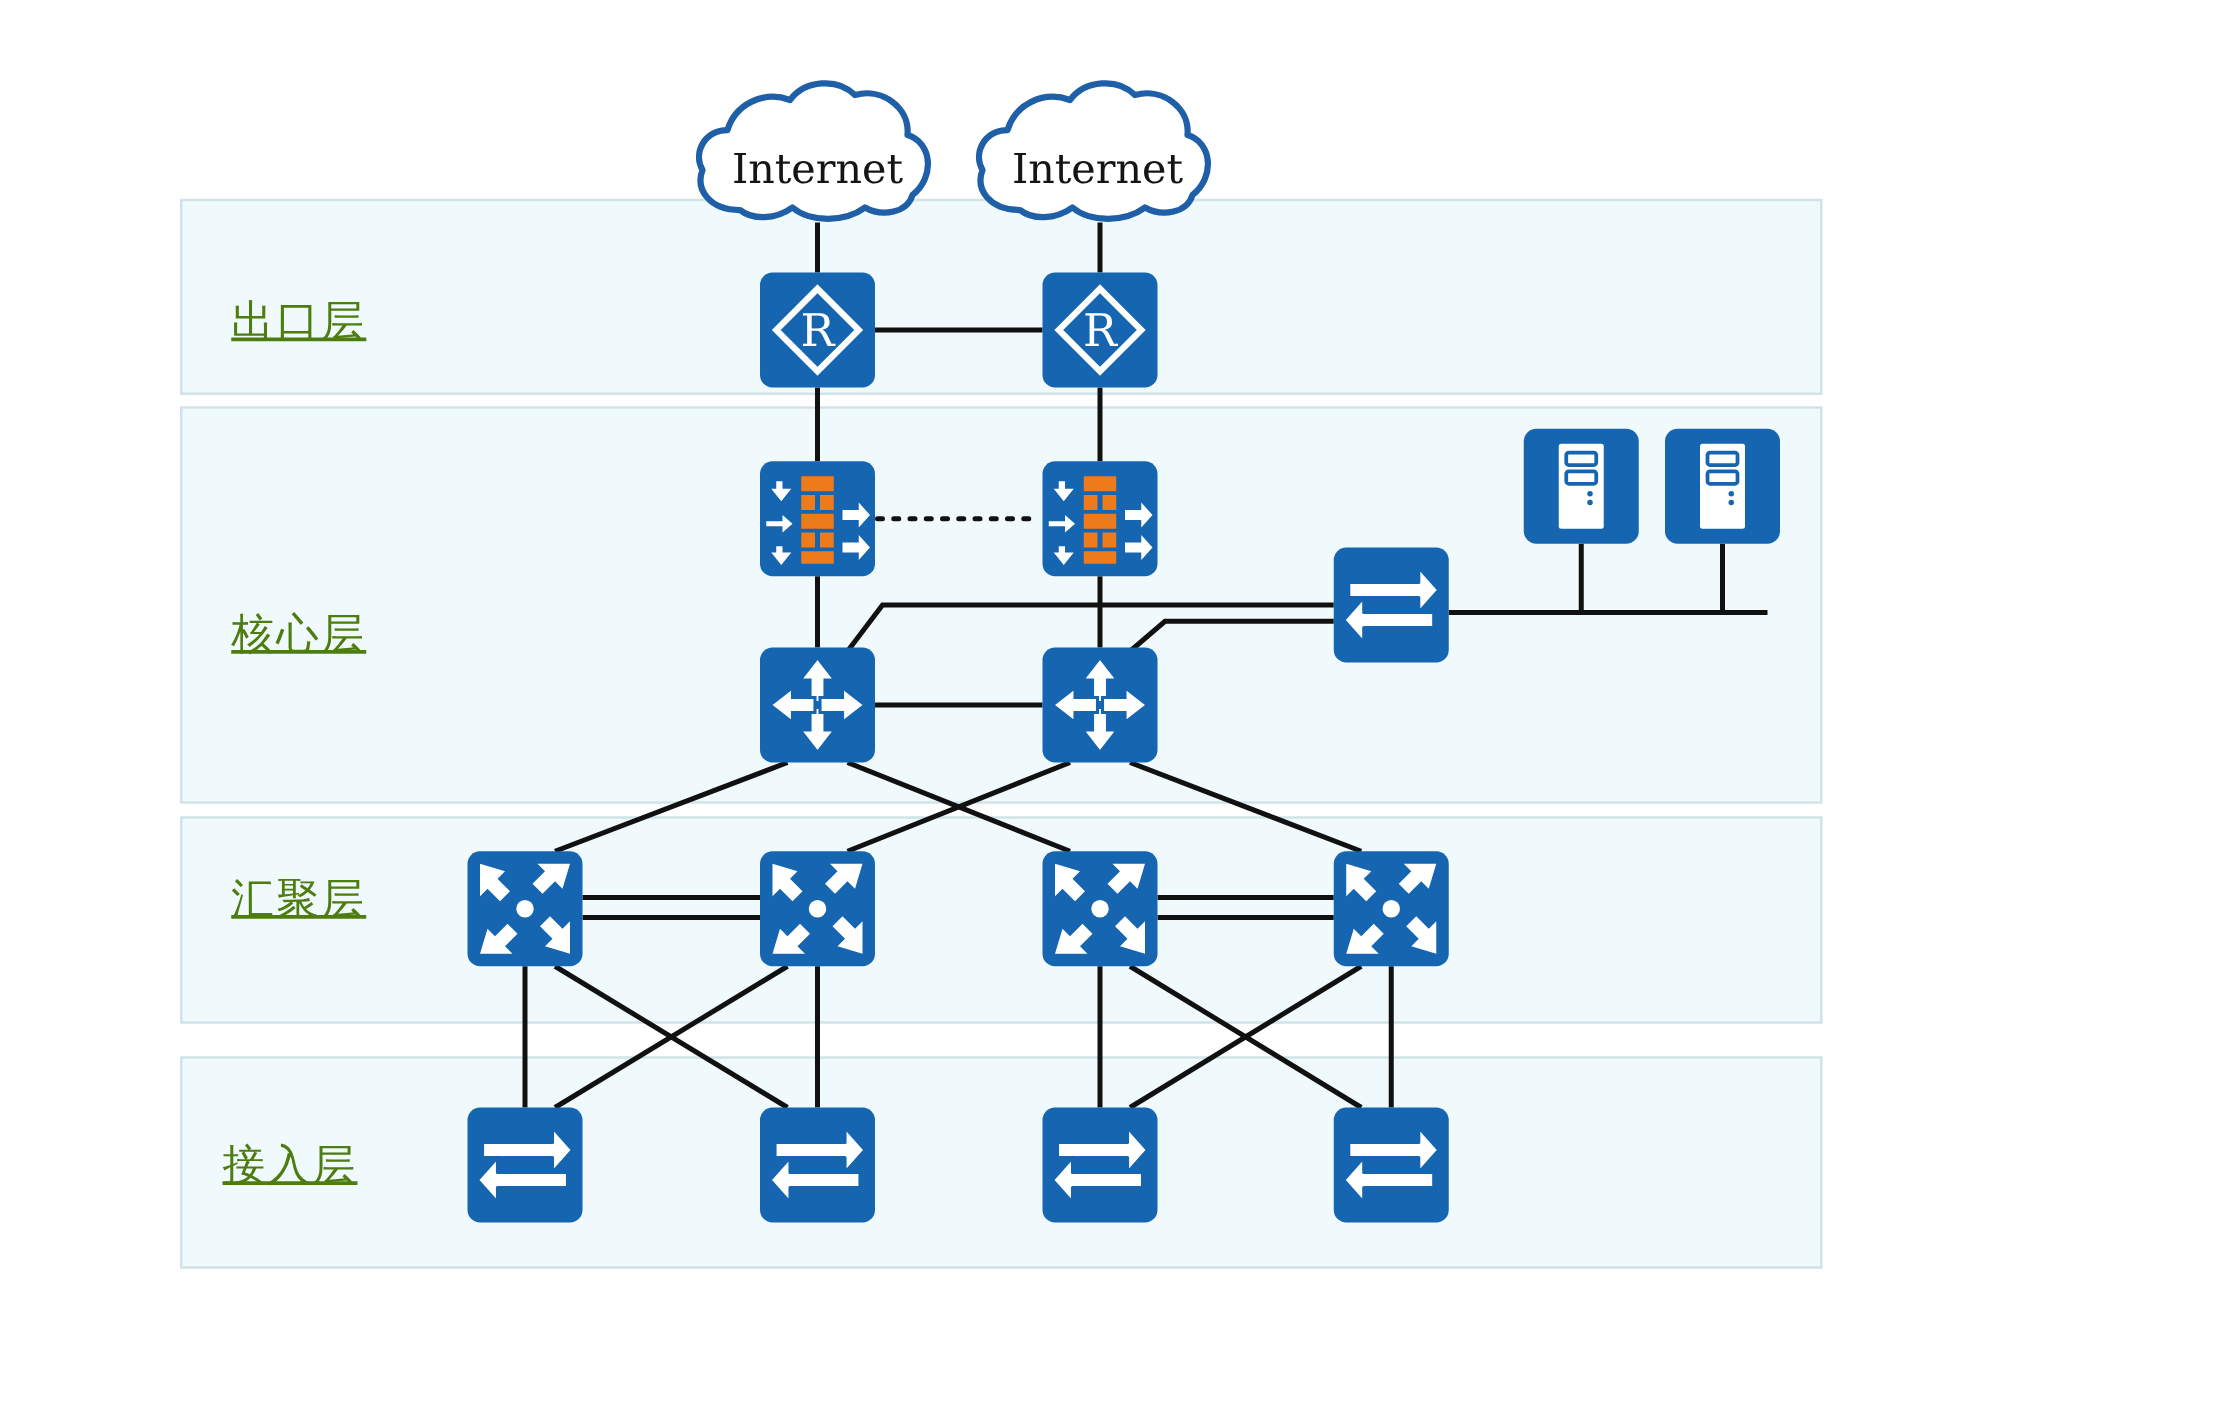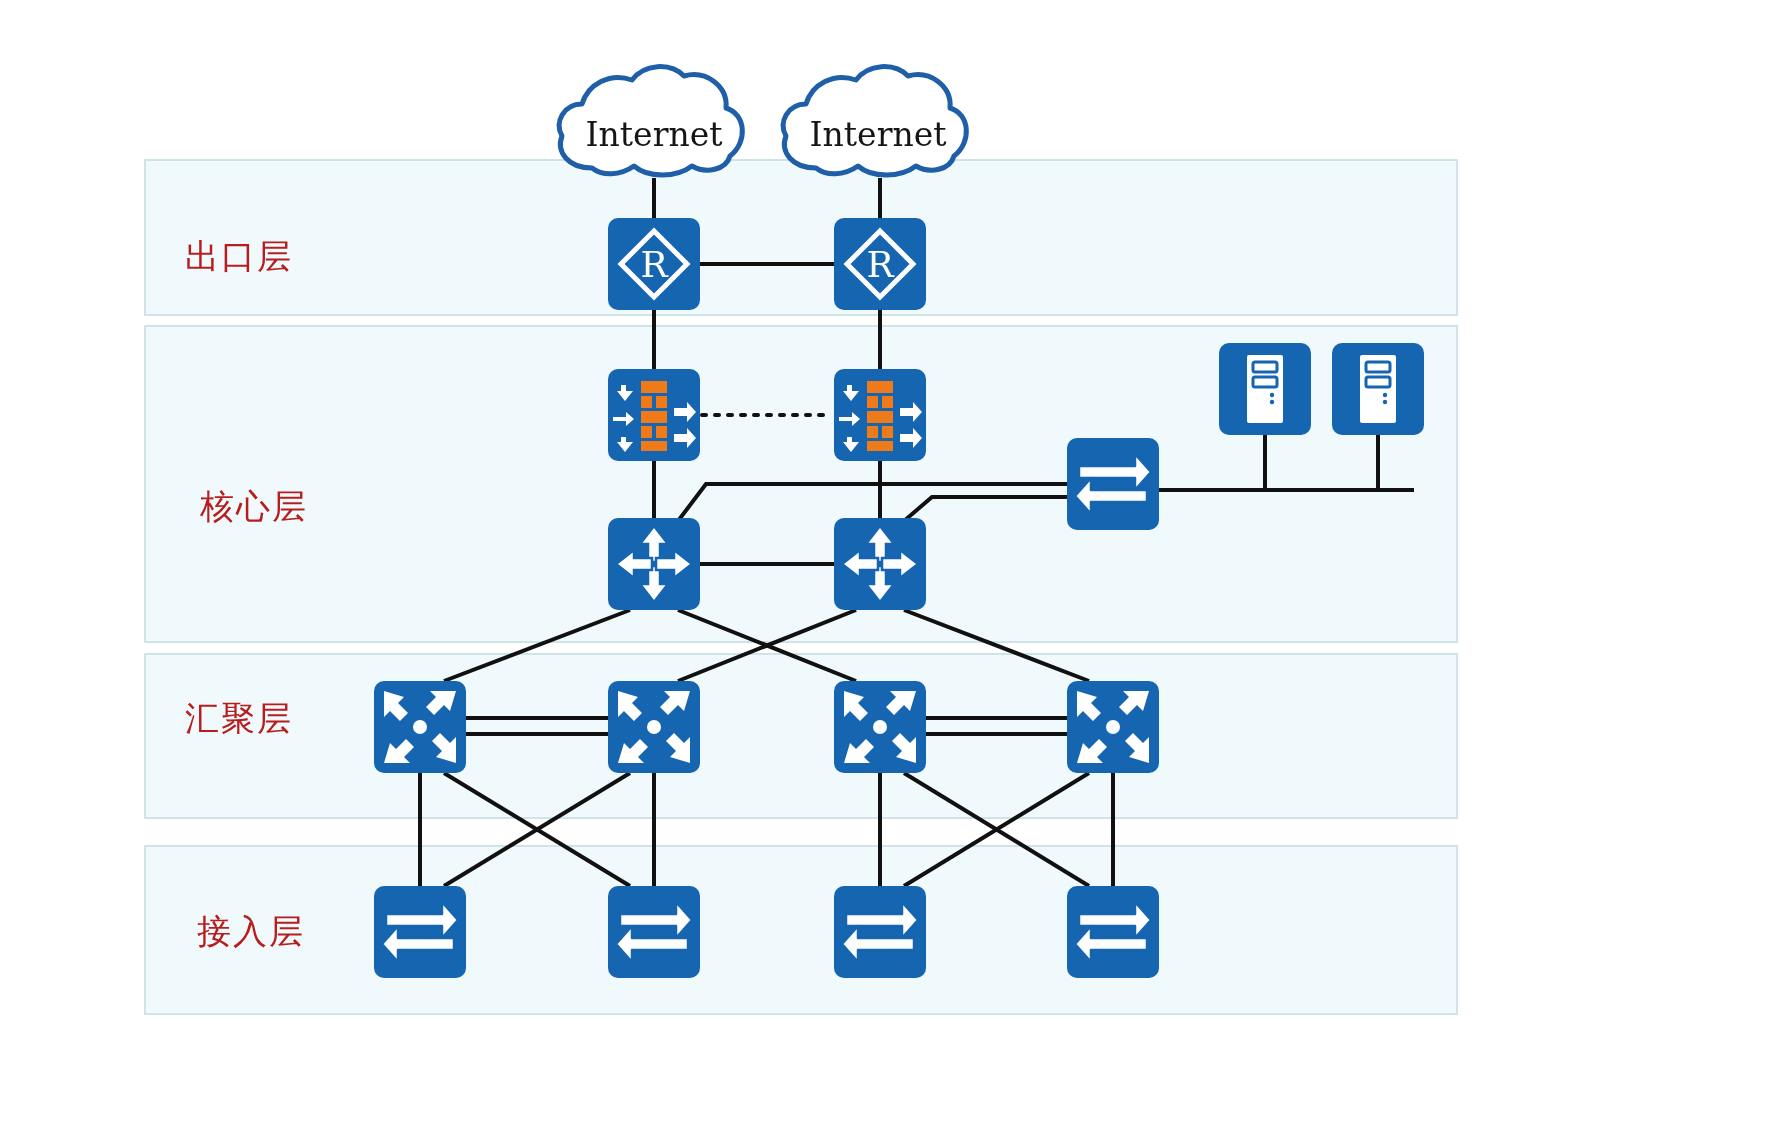--- a/index.html
+++ b/index.html
@@ -1,21 +1,21 @@
 <!DOCTYPE html>
 <html><head>
 <meta charset="utf-8">
 <style>
   html,body{margin:0;padding:0;background:#ffffff;}
   body{width:1781px;height:1142px;position:relative;overflow:hidden;
        font-family:"Liberation Sans","DejaVu Sans",sans-serif;}
   #canvas{position:absolute;inset:0;margin-top:34px;}
   svg#diagram{position:absolute;left:0;top:0;width:1781px;height:1142px;}
-  .layer-label{position:absolute;font-size:34px;color:#b91c1c;letter-spacing:2px;
-               font-family:"DejaVu Sans","Liberation Sans",sans-serif;white-space:nowrap;}
+  .layer-label{position:absolute;font-size:34px;color:#4d7c0f;letter-spacing:2px;
+               font-family:"DejaVu Sans","Liberation Sans",sans-serif;white-space:nowrap;text-decoration:underline;}
   .cloud-label{font-family:"DejaVu Serif","Liberation Serif",serif;font-size:33px;fill:#151515;}
 </style>
 </head>
 <body>
 
 <div id="canvas">
 
   <svg id="diagram" viewBox="0 0 1781 1142">
     <defs>
 
@@ -197,17 +197,17 @@
       <use href="#sym-agg-switch" x="1113" y="693"></use>
 
       <use href="#sym-switch" x="420" y="898"></use>
       <use href="#sym-switch" x="654" y="898"></use>
       <use href="#sym-switch" x="880" y="898"></use>
       <use href="#sym-switch" x="1113" y="898"></use>
     </g>
   </svg>
 
   <div class="layer-label" style="left:185px; top:200px;">出口层</div>
-  <div class="layer-label" style="left:200px; top:450px;">核心层</div>
+  <div class="layer-label" style="left:185px; top:450px;">核心层</div>
   <div class="layer-label" style="left:185px; top:662px;">汇聚层</div>
-  <div class="layer-label" style="left:197px; top:875px;">接入层</div>
+  <div class="layer-label" style="left:178px; top:875px;">接入层</div>
 
 </div>
 
 </body></html>

